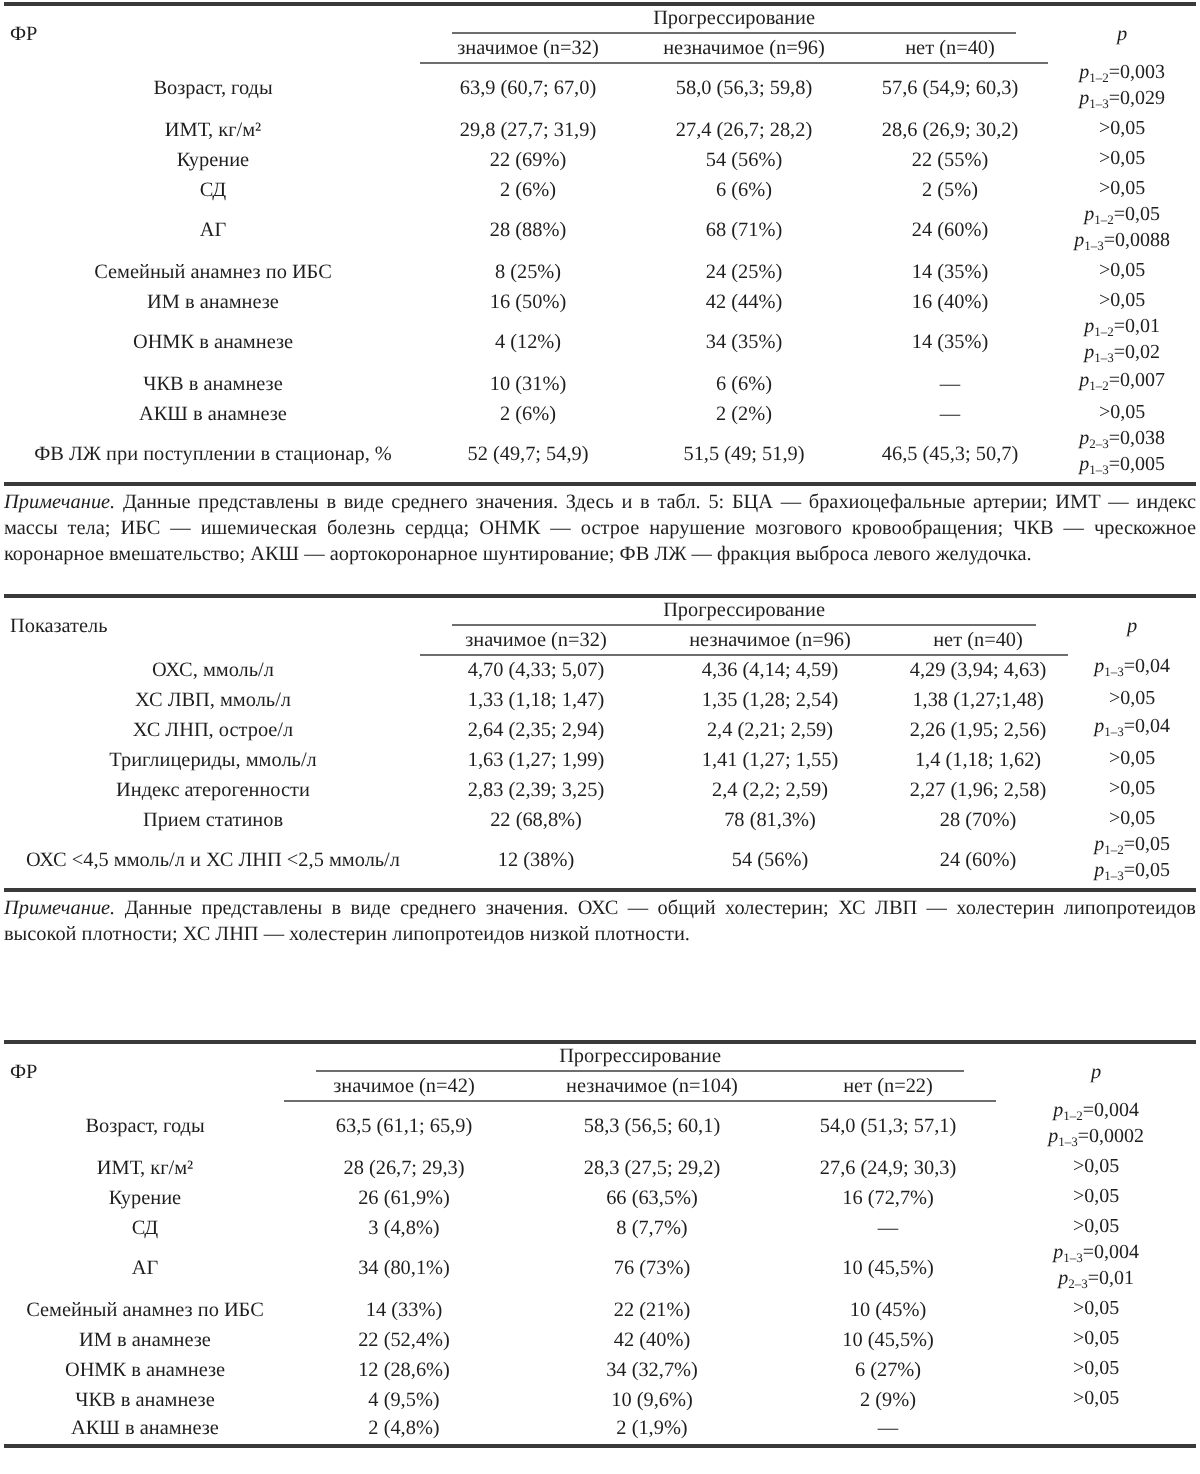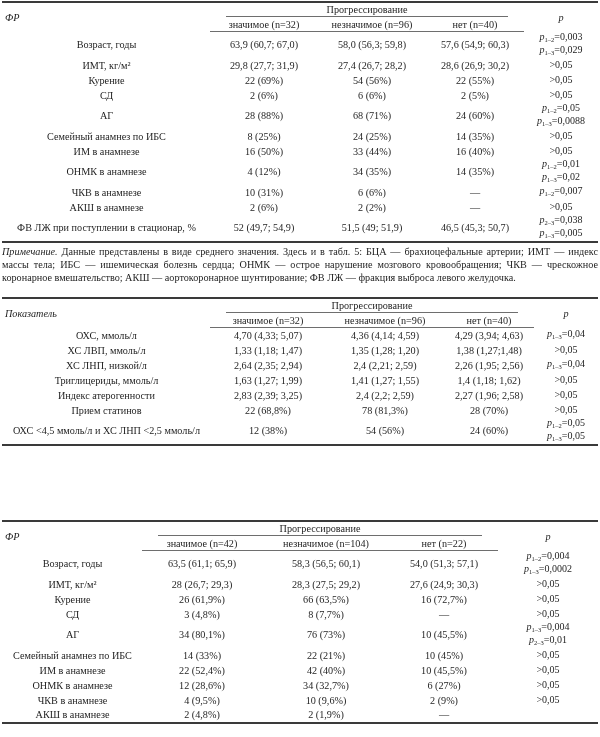--- a/index.html
+++ b/index.html
@@ -13,21 +13,21 @@
     font-family: "Liberation Sans", sans-serif; font-weight: bold;
     font-size: 11.6px; line-height: 13px; color: #1a1a1a; margin: 0 0 3px 0;
   }
   .caption .cap-label { font-style: italic; }
   table { border-collapse: collapse; width: 596px; table-layout: fixed; }
   th, td { font-size: 10.2px; font-weight: normal; padding: 0 2px; vertical-align: middle; }
   thead tr.h1 th { border-top: 2px solid #3a3a3a; height: 15px; }
   thead tr.h2 th { height: 13px; border-bottom: 1.5px solid #6e6e6e; }
   th.grp { text-align: center; }
   th.grp span { display: block; border-bottom: 1px solid #6e6e6e; margin: 0 14px 0 14px; padding-bottom: 1px; }
-  th.first { text-align: left; padding-left: 3px; font-style: italic; }
+  th.first { text-align: left; padding-left: 3px; }
   th.c, td.c { text-align: center; }
   th.p { text-align: center; font-style: italic; }
   td.f { text-align: center; padding-left: 3px; }
   td.pv { text-align: center; line-height: 10px; font-size: 10px; }
   td.pv .pl { display: block; white-space: nowrap; }
   td.pv i { font-style: italic; }
   td.pv sub { font-size: 6.5px; vertical-align: -2px; }
   tbody tr { height: 15px; }
   tbody tr.tall { height: 22px; }
   tbody tr.last td { border-bottom: 2px solid #3a3a3a; }
@@ -113,21 +113,21 @@
           <td class="c">8 (25%)</td>
           <td class="c">24 (25%)</td>
           <td class="c">14 (35%)</td>
           <td class="pv">
             <span class="pl">&gt;0,05</span>
           </td>
         </tr>
         <tr>
           <td class="f">ИМ в анамнезе</td>
           <td class="c">16 (50%)</td>
-          <td class="c">33 (44%)</td>
+          <td class="c">42 (44%)</td>
           <td class="c">16 (40%)</td>
           <td class="pv">
             <span class="pl">&gt;0,05</span>
           </td>
         </tr>
         <tr class="tall">
           <td class="f">ОНМК в анамнезе</td>
           <td class="c">4 (12%)</td>
           <td class="c">34 (35%)</td>
           <td class="c">14 (35%)</td>
@@ -201,28 +201,28 @@
           <td class="c">4,70 (4,33; 5,07)</td>
           <td class="c">4,36 (4,14; 4,59)</td>
           <td class="c">4,29 (3,94; 4,63)</td>
           <td class="pv">
             <span class="pl"><i>p</i><sub>1–3</sub>=<b style="font-weight:normal">0,04</b></span>
           </td>
         </tr>
         <tr>
           <td class="f">ХС ЛВП, ммоль/л</td>
           <td class="c">1,33 (1,18; 1,47)</td>
-          <td class="c">1,35 (1,28; 1,20)</td>
+          <td class="c">1,35 (1,28; 2,54)</td>
           <td class="c">1,38 (1,27;1,48)</td>
           <td class="pv">
             <span class="pl">&gt;0,05</span>
           </td>
         </tr>
         <tr>
-          <td class="f">ХС ЛНП, низкой/л</td>
+          <td class="f">ХС ЛНП, острое/л</td>
           <td class="c">2,64 (2,35; 2,94)</td>
           <td class="c">2,4 (2,21; 2,59)</td>
           <td class="c">2,26 (1,95; 2,56)</td>
           <td class="pv">
             <span class="pl"><i>p</i><sub>1–3</sub>=<b style="font-weight:normal">0,04</b></span>
           </td>
         </tr>
         <tr>
           <td class="f">Триглицериды, ммоль/л</td>
           <td class="c">1,63 (1,27; 1,99)</td>
@@ -255,20 +255,24 @@
           <td class="c">12 (38%)</td>
           <td class="c">54 (56%)</td>
           <td class="c">24 (60%)</td>
           <td class="pv">
             <span class="pl"><i>p</i><sub>1–2</sub>=<b style="font-weight:normal">0,05</b></span>
             <span class="pl"><i>p</i><sub>1–3</sub>=<b style="font-weight:normal">0,05</b></span>
           </td>
         </tr>
       </tbody>
   </table>
+  <div class="note">
+    <i>Примечание.</i>
+    <span>Данные представлены в виде среднего значения. ОХС — общий холестерин; ХС ЛВП — холестерин липопротеидов высокой плотности; ХС ЛНП — холестерин липопротеидов низкой плотности.</span>
+  </div>
 </div>
 
 <div class="block" style="top:520px;">
   <table>
     <colgroup>
         <col style="width:140px">
         <col style="width:120px">
         <col style="width:128px">
         <col style="width:108px">
         <col style="width:100px">

